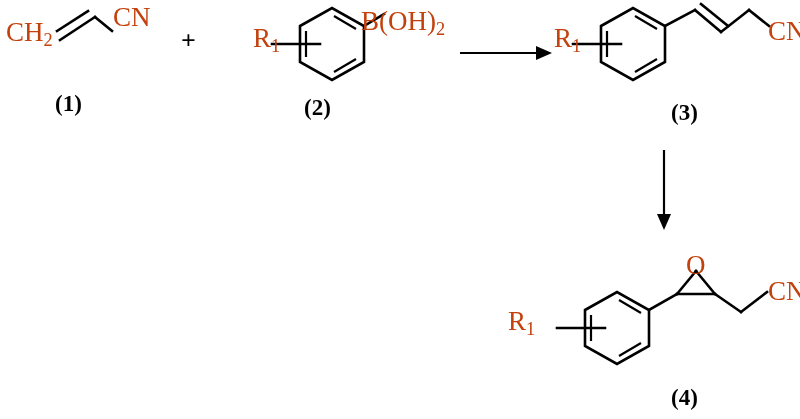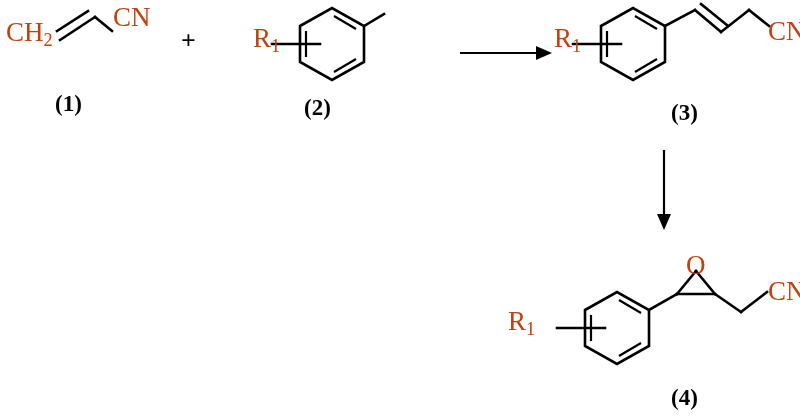--- a/index.html
+++ b/index.html
@@ -101,20 +101,23 @@
       <line class="bond-thin" x1="82" y1="72" x2="104" y2="59"></line>
 
       <line class="bond" x1="20" y1="44" x2="68" y2="44"></line>
 
       <line class="bond" x1="112" y1="26" x2="132" y2="14"></line>
     </svg>
   </div>
   <div class="atom-label" style="left:253px; top:25px; font-size:27px;">
     <span>R</span><sub>1</sub>
   </div>
+  <div class="atom-label" style="left:361px; top:8px; font-size:27px;">
+    <span>B(OH)</span><sub>2</sub>
+  </div>
   <div class="cmpd-label" style="left:304px; top:96px;">(2)</div>
 
   <div class="struct" style="left:458px; top:40px;">
     <svg width="100" height="28" viewBox="0 0 100 28">
       <line class="arrow-line" x1="2" y1="13" x2="80" y2="13"></line>
       <polygon class="arrow-head" points="78,6 94,13 78,20"></polygon>
     </svg>
   </div>
 
   <div class="struct" style="left:553px; top:0px;">

